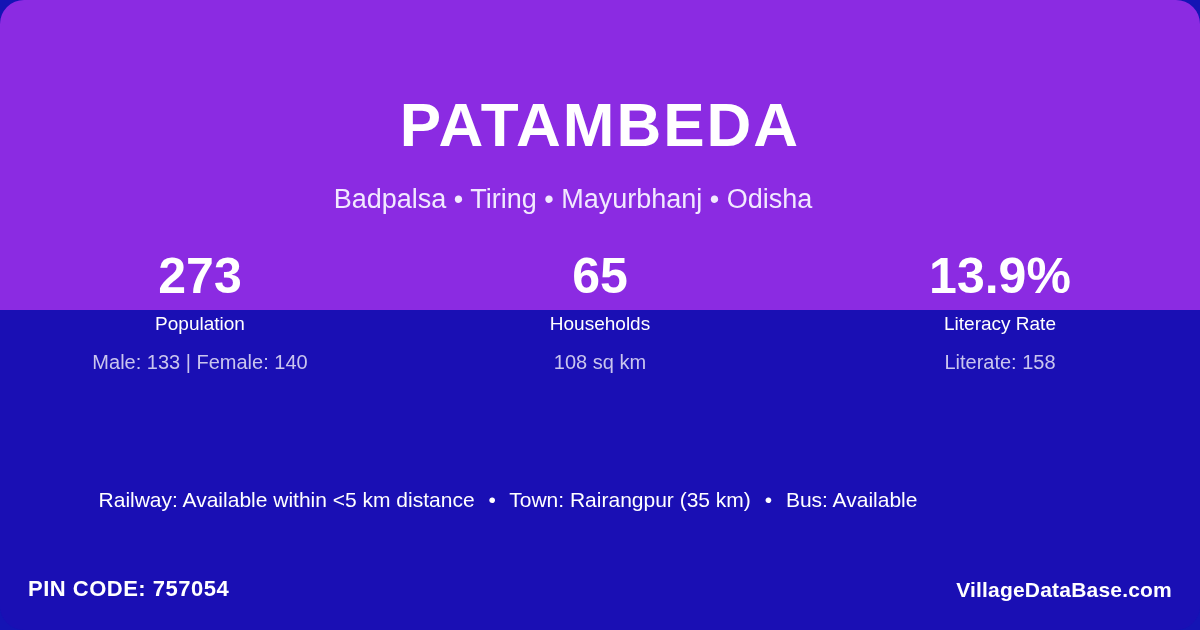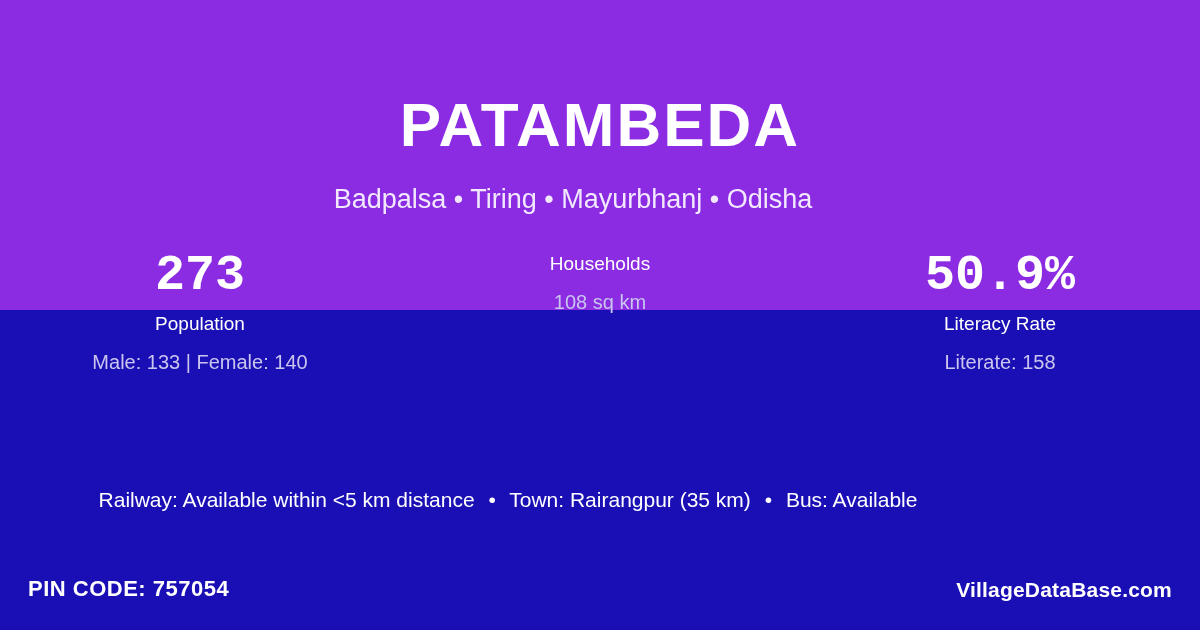--- a/index.html
+++ b/index.html
@@ -12,20 +12,21 @@
     overflow: hidden;
     font-family: "Liberation Sans", sans-serif;
     background: #1414B4;
   }
   .card {
     position: relative;
     width: 1200px;
     height: 630px;
     background: #1a0fb4;
     overflow: hidden;
+    border-radius: 24px;
   }
   .top-band {
     position: absolute;
     left: 0;
     top: 0;
     width: 1200px;
     height: 310px;
     background: #8b2be2;
   }
   .title {
@@ -60,21 +61,20 @@
   }
   .stat {
     width: 400px;
     text-align: center;
   }
   .stat-value {
     font-size: 50px;
     font-weight: bold;
     color: #ffffff;
     line-height: 60px;
-    font-family: Liberation Mono, monospace;
   }
   .stat-label {
     font-size: 19px;
     color: #ffffff;
     line-height: 32px;
     font-weight: 400;
     margin-top: 2px;
   }
   .stat-sub {
     font-size: 20px;
@@ -125,25 +125,26 @@
   <div class="title">PATAMBEDA</div>
   <div class="subtitle">Badpalsa  •  Tiring  •  Mayurbhanj • Odisha</div>
 
   <div class="stats">
     <div class="stat">
       <div class="stat-value">273</div>
       <div class="stat-label">Population</div>
       <div class="stat-sub">Male: 133 | Female: 140</div>
     </div>
     <div class="stat">
+      <div class="stat-value">65</div>
       <div class="stat-label">Households</div>
       <div class="stat-sub">108 sq km</div>
     </div>
     <div class="stat">
-      <div class="stat-value">50.9%</div>
+      <div class="stat-value">13.9%</div>
       <div class="stat-label">Literacy Rate</div>
       <div class="stat-sub">Literate: 158</div>
     </div>
   </div>
 
   <div class="facilities">
     <span>Railway: Available within &lt;5 km distance</span>
     <span class="dot">•</span>
     <span>Town: Rairangpur (35 km)</span>
     <span class="dot">•</span>

